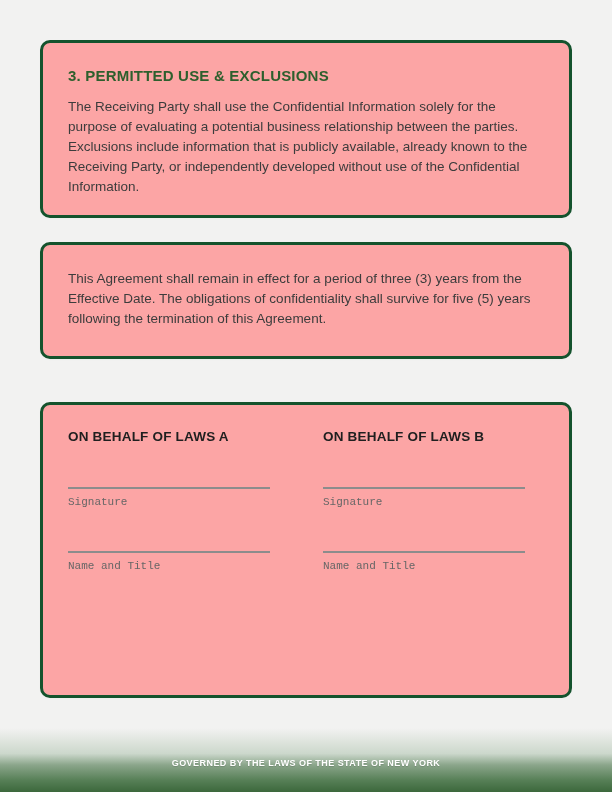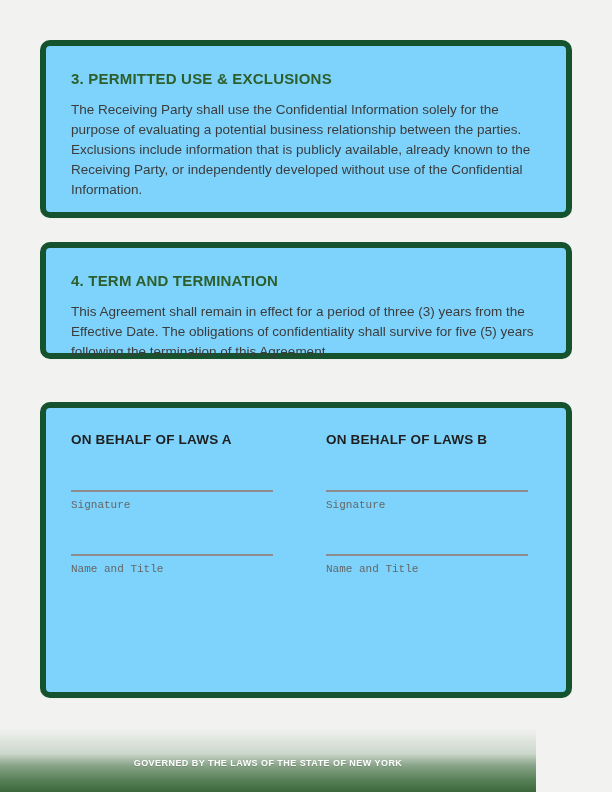--- a/index.html
+++ b/index.html
@@ -15,22 +15,22 @@
   }
   .page {
     position: relative;
     width: 612px; height: 792px;
     background: #f2f2f1;
   }
   .card {
     position: absolute;
     left: 40px;
     width: 532px;
-    background: #7dd3fc;
-    border: 6px solid #14532d;
+    background: #fca5a5;
+    border: 3px solid #14532d;
     border-radius: 10px;
     padding: 24px 25px;
     box-shadow: 0 1px 2px rgba(0,0,0,0.02);
   }
   .card-1 { top: 40px;  height: 178px; }
   .card-2 { top: 242px; height: 117px; }
   .card-3 { top: 402px; height: 296px; }
   .section-heading {
     color: var(--accent, #2d5f2d);
     font-size: 15px;
@@ -70,21 +70,21 @@
   }
   .sig-label {
     margin-top: 7px;
     font-size: 11px;
     color: #666666;
     font-family: Liberation Mono, monospace;
   }
   .footer-bar {
     position: absolute;
     left: 0; bottom: 0;
-    width: 536px; height: 64px;
+    width: 612px; height: 64px;
     background: linear-gradient(180deg,
       rgba(242,242,241,0) 0%,
       rgba(197,211,197,0.85) 40%,
       #8aa58a 58%,
       #567f56 82%,
       var(--footer-green, #3c683c) 100%);
     display: flex;
     align-items: center;
     justify-content: center;
   }
@@ -102,21 +102,20 @@
 <body>
 
 <div class="page">
 
   <div class="card card-1">
     <div class="section-heading">3. PERMITTED USE &amp; EXCLUSIONS</div>
     <div class="section-body">The Receiving Party shall use the Confidential Information solely for the purpose of evaluating a potential business relationship between the parties. Exclusions include information that is publicly available, already known to the Receiving Party, or independently developed without use of the Confidential Information.</div>
   </div>
 
   <div class="card card-2">
-    <div class="section-heading">4. TERM AND TERMINATION</div>
     <div class="section-body">This Agreement shall remain in effect for a period of three (3) years from the Effective Date. The obligations of confidentiality shall survive for five (5) years following the termination of this Agreement.</div>
   </div>
 
   <div class="card card-3">
 
     <div class="sig-grid">
 
       <div class="sig-col">
         <div class="sig-party-heading">ON BEHALF OF LAWS A</div>
         <div class="sig-field">

